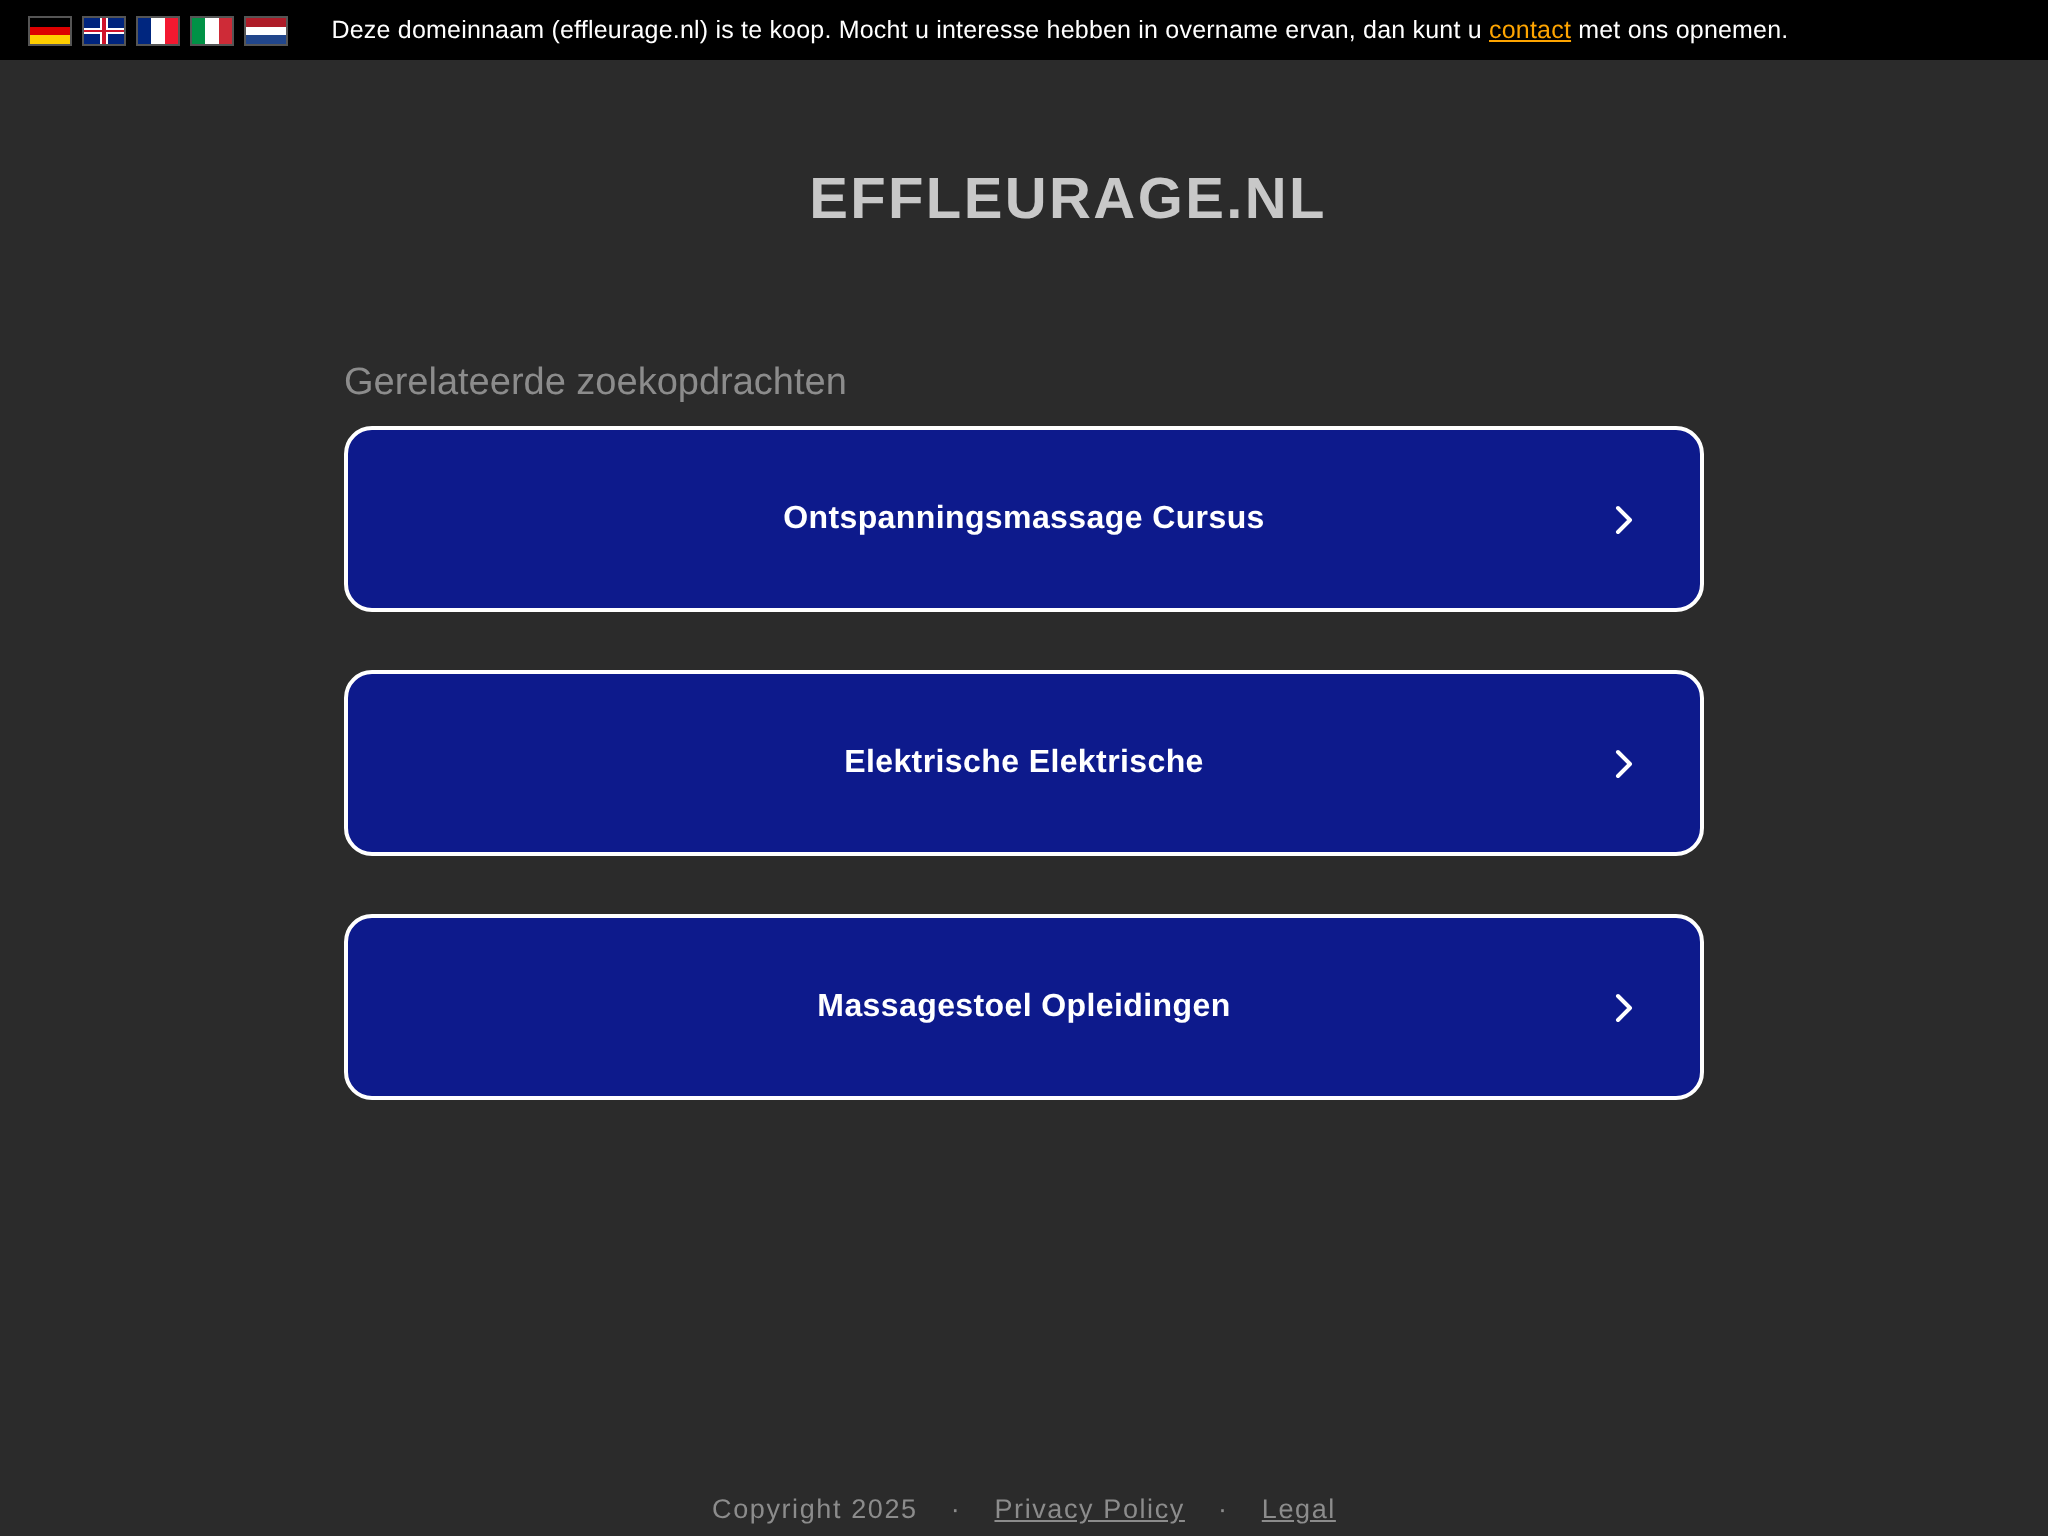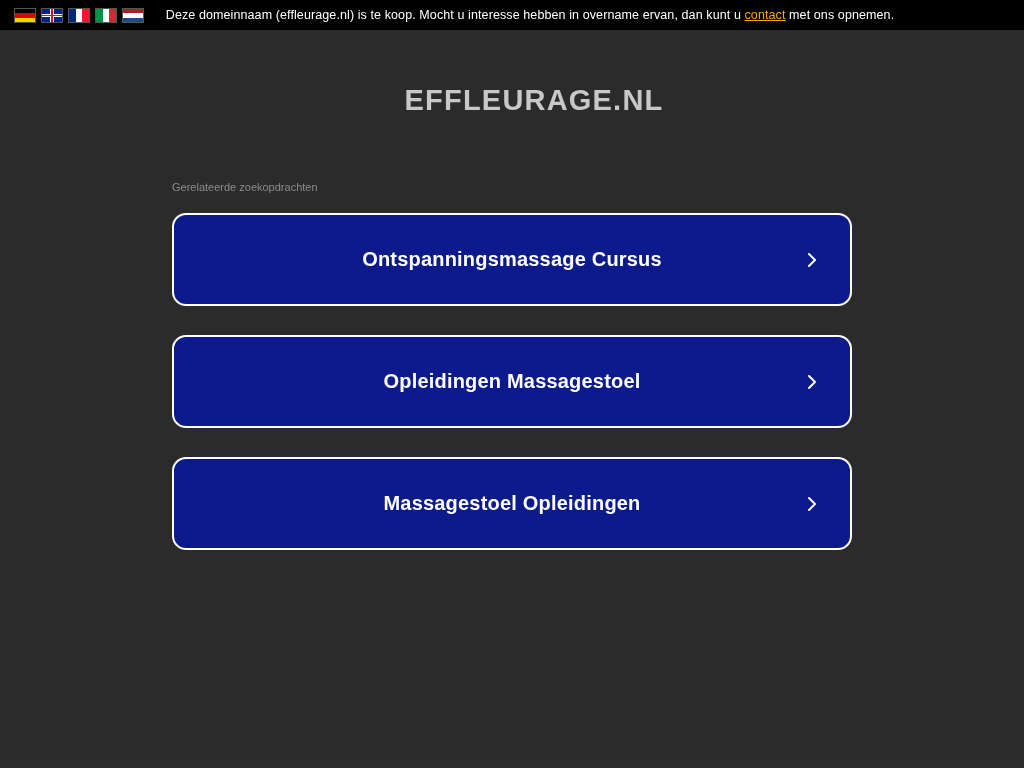--- a/index.html
+++ b/index.html
@@ -88,21 +88,21 @@
     font-weight: bold;
     letter-spacing: 1.2px;
     padding-top: 54px;
   }
 
   .related-label {
     position: absolute;
     left: 172px;
     top: 151px;
     color: #8c8c8c;
-    font-size: 11px;
+    font-size: 19px;
   }
 
   .cards {
     position: absolute;
     left: 172px;
     top: 183px;
     width: 680px;
     display: flex;
     flex-direction: column;
     gap: 29px;
@@ -114,21 +114,21 @@
     background: #0d1a8c;
     border: 2px solid #ffffff;
     border-radius: 14px;
     display: flex;
     align-items: center;
     justify-content: center;
     cursor: pointer;
   }
   .card-label {
     color: #ffffff;
-    font-size: 20px;
+    font-size: 16px;
     font-weight: bold;
     letter-spacing: 0.2px;
     text-align: right;
     padding: 0 56px;
   }
   .chevron {
     position: absolute;
     right: 30px;
     top: 50%;
     transform: translateY(-50%);
@@ -186,33 +186,40 @@
     <div class="card">
       <span class="card-label">Ontspanningsmassage Cursus</span>
       <span class="chevron">
         <svg width="16" height="16" viewBox="0 0 16 16" fill="none" xmlns="http://www.w3.org/2000/svg">
           <path d="M5 2 L11 8 L5 14" stroke="#ffffff" stroke-width="2" stroke-linecap="round" stroke-linejoin="round"></path>
         </svg>
       </span>
     </div>
 
     <div class="card">
-      <span class="card-label">Opleidingen Massagestoel</span>
+      <span class="card-label">Elektrische Elektrische</span>
       <span class="chevron">
         <svg width="16" height="16" viewBox="0 0 16 16" fill="none" xmlns="http://www.w3.org/2000/svg">
           <path d="M5 2 L11 8 L5 14" stroke="#ffffff" stroke-width="2" stroke-linecap="round" stroke-linejoin="round"></path>
         </svg>
       </span>
     </div>
 
     <div class="card">
       <span class="card-label">Massagestoel Opleidingen</span>
       <span class="chevron">
         <svg width="16" height="16" viewBox="0 0 16 16" fill="none" xmlns="http://www.w3.org/2000/svg">
           <path d="M5 2 L11 8 L5 14" stroke="#ffffff" stroke-width="2" stroke-linecap="round" stroke-linejoin="round"></path>
         </svg>
       </span>
     </div>
 
   </div>
 
+  <div class="footer">
+    <span>Copyright 2025</span>
+    <span class="sep">·</span>
+    <a href="#">Privacy Policy</a>
+    <span class="sep">·</span>
+    <a href="#">Legal</a>
+  </div>
 
 </div>
 
 </body></html>

